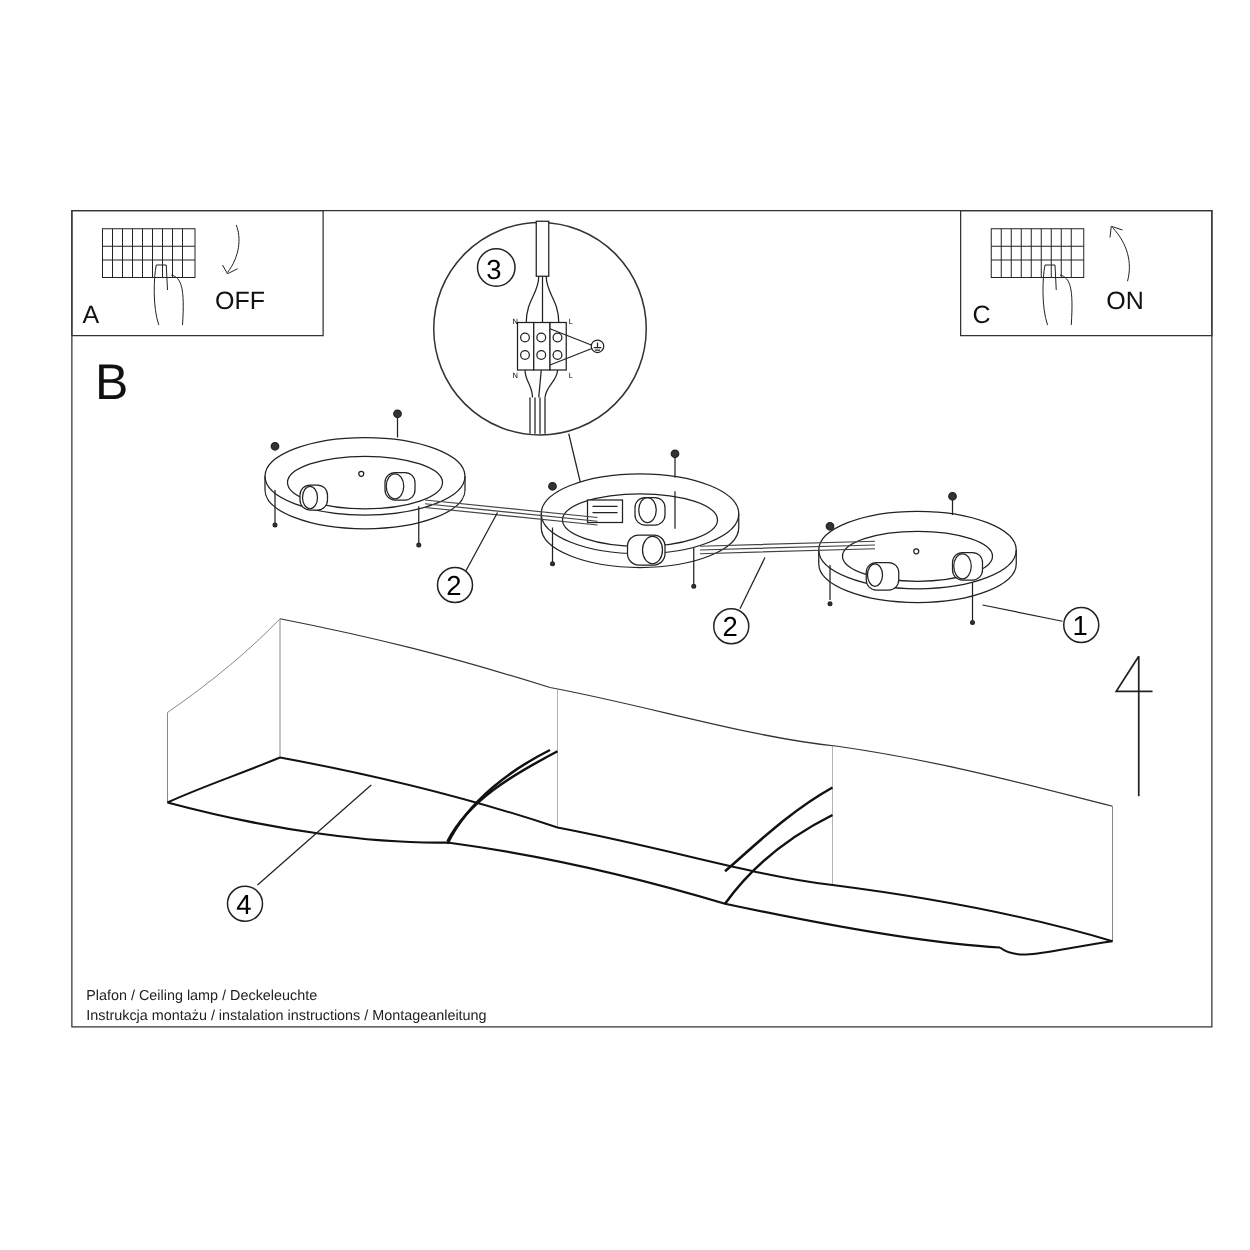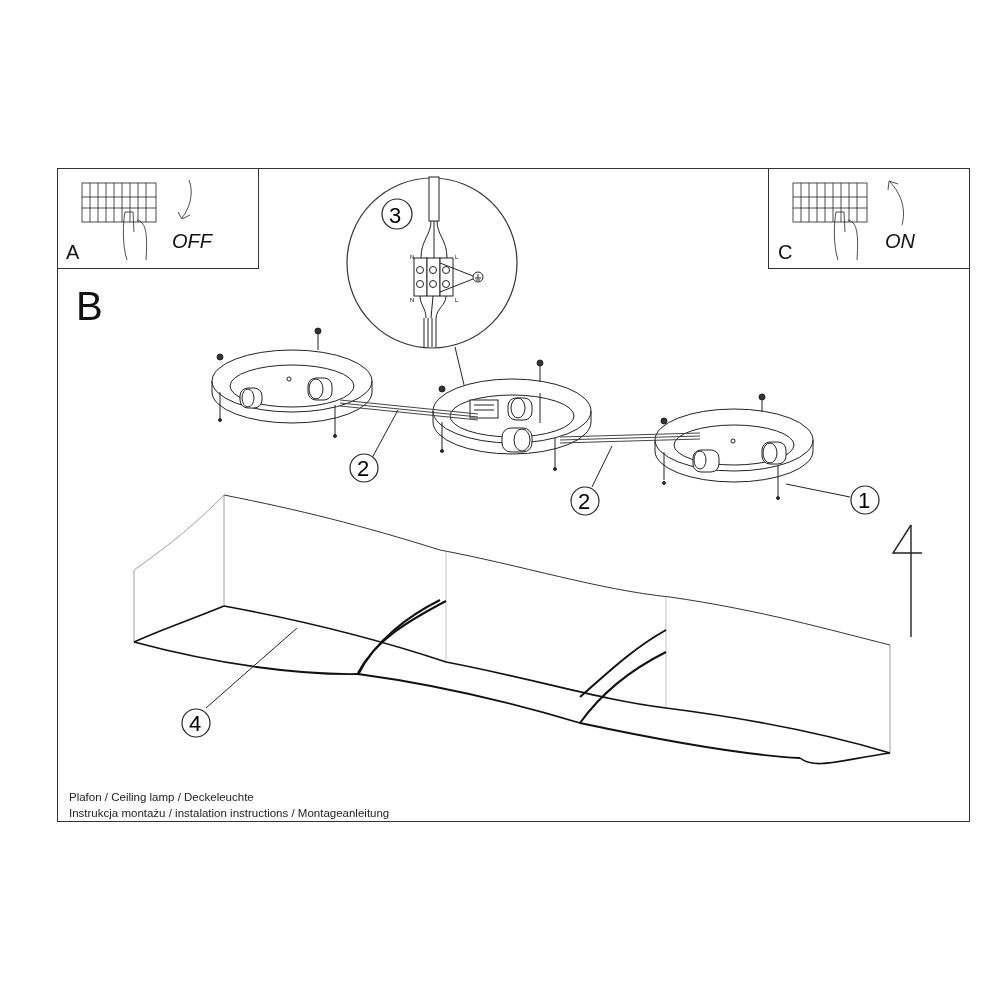--- a/index.html
+++ b/index.html
@@ -194,25 +194,25 @@
   <text class="callout-num" x="189" y="731">4</text>
   <text class="callout-num" x="389" y="223">3</text>
   <text x="410" y="259" font-size="6">N</text>
   <text x="455" y="259" font-size="6">L</text>
   <text x="410" y="302" font-size="6">N</text>
   <text x="455" y="302" font-size="6">L</text>
 </svg>
 
 <div class="panel panel-a" style="background:transparent">
   <span class="panel-letter" style="left:8px; top:72px;">A</span>
-  <span class="panel-word" style="left:114px; top:61px;font-style:italic;">OFF</span>
+  <span class="panel-word" style="left:114px; top:61px;">OFF</span>
 </div>
 <div class="panel panel-c" style="background:transparent">
   <span class="panel-letter" style="left:9px; top:72px;">C</span>
-  <span class="panel-word" style="left:116px; top:61px;font-style:italic;">ON</span>
+  <span class="panel-word" style="left:116px; top:61px;">ON</span>
 </div>
 
 <div class="big-letter">B</div>
 
 <div class="footer">
   <div>Plafon / Ceiling lamp / Deckeleuchte</div>
   <div>Instrukcja montażu / instalation instructions / Montageanleitung</div>
 </div>
 
 </body></html>

